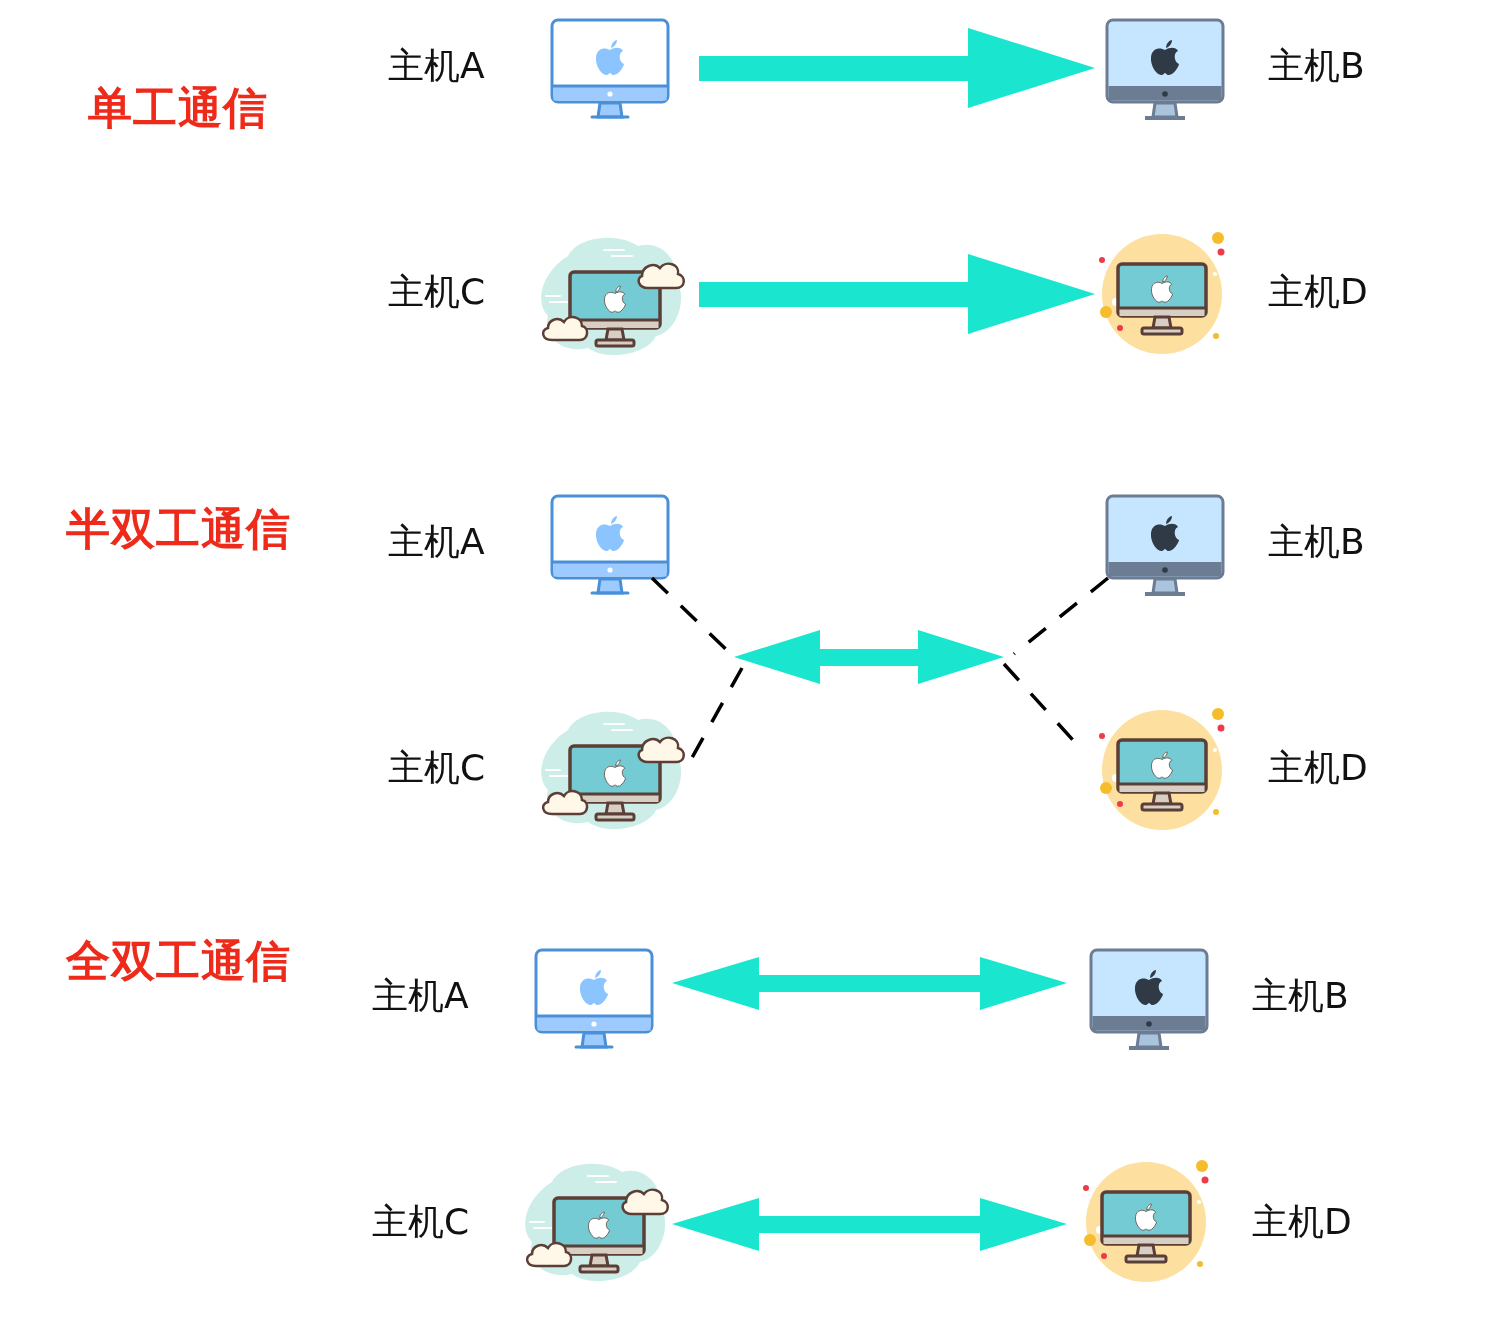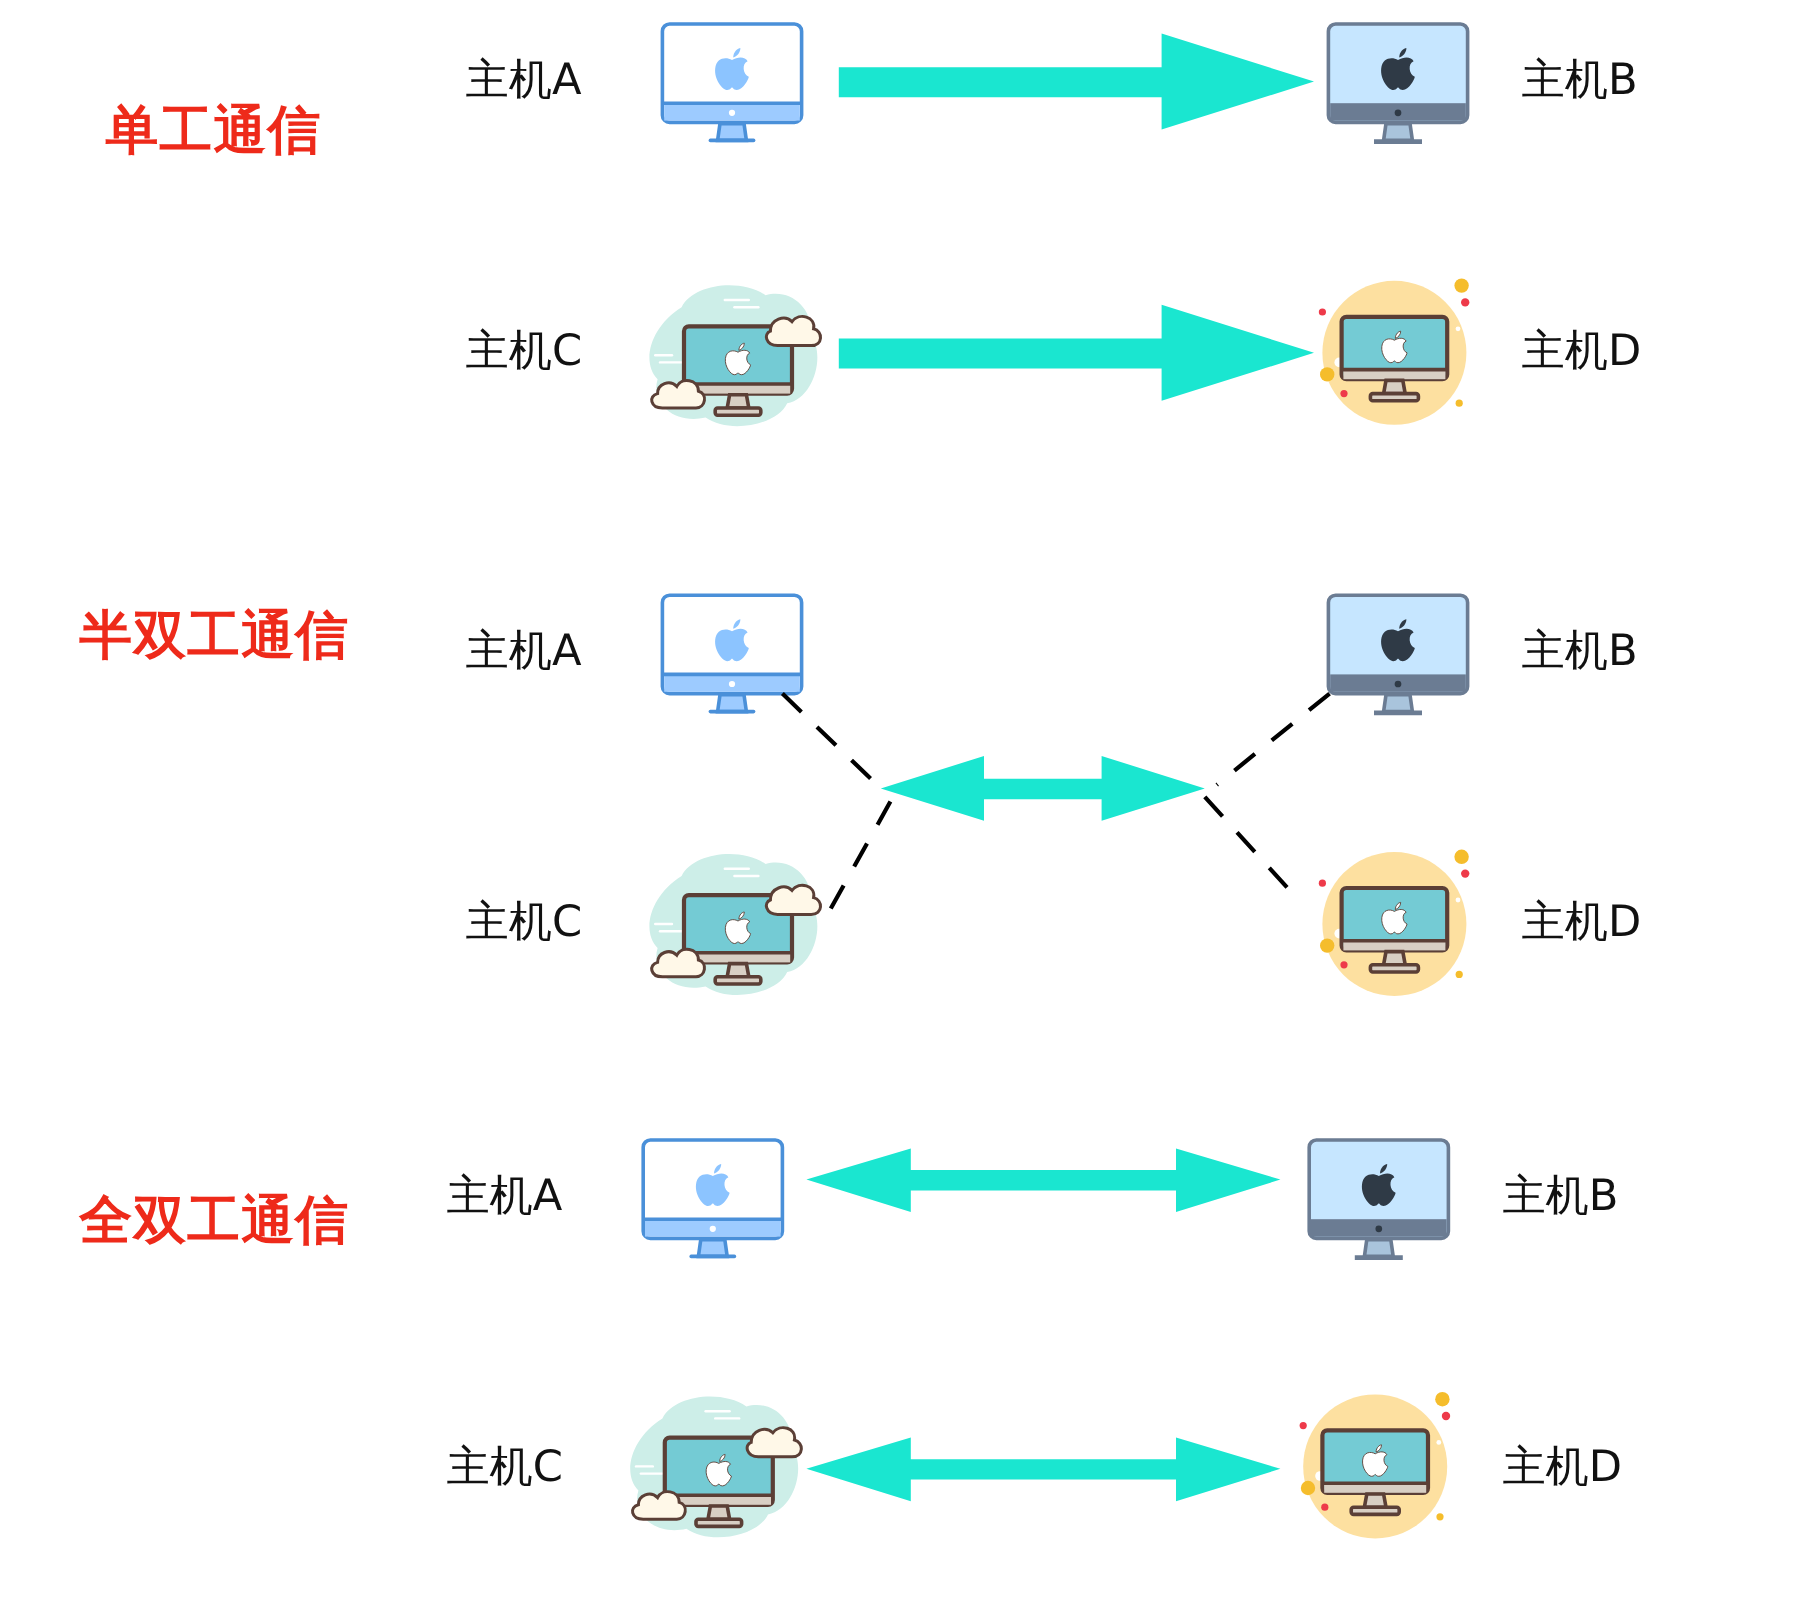--- a/index.html
+++ b/index.html
@@ -8,21 +8,21 @@
   .section-title { position:absolute; color:#ee2a1a; font-weight:bold; font-size:44px; letter-spacing:1px; white-space:nowrap; }
   .host-label { position:absolute; color:#111; font-size:36px; white-space:nowrap; }
   svg { overflow:visible; }
   #canvas { position:absolute; left:0; top:0; }
 </style>
 </head>
 <body>
 
 <div class="section-title" style="left: 88px; top: 42px; color: rgb(238, 42, 26); margin-top: 37px;">单工通信</div>
 <div class="section-title" style="left: 66px; top: 500px; color: rgb(238, 42, 26);">半双工通信</div>
-<div class="section-title" style="left: 66px; top: 988px; color: rgb(238, 42, 26);">全双工通信</div>
+<div class="section-title" style="left: 66px; top: 932px; color: rgb(238, 42, 26);">全双工通信</div>
 
 <div class="host-label" style="left: 388px; top: 42px; color: rgb(17, 17, 17);">主机A</div>
 <div class="host-label" style="left: 1268px; top: 42px; color: rgb(17, 17, 17);">主机B</div>
 <div class="host-label" style="left: 388px; top: 268px; color: rgb(17, 17, 17);">主机C</div>
 <div class="host-label" style="left: 1268px; top: 268px; color: rgb(17, 17, 17);">主机D</div>
 
 <div class="host-label" style="left: 388px; top: 518px; color: rgb(17, 17, 17);">主机A</div>
 <div class="host-label" style="left: 1268px; top: 518px; color: rgb(17, 17, 17);">主机B</div>
 <div class="host-label" style="left: 388px; top: 744px; color: rgb(17, 17, 17);">主机C</div>
 <div class="host-label" style="left: 1268px; top: 744px; color: rgb(17, 17, 17);">主机D</div>

